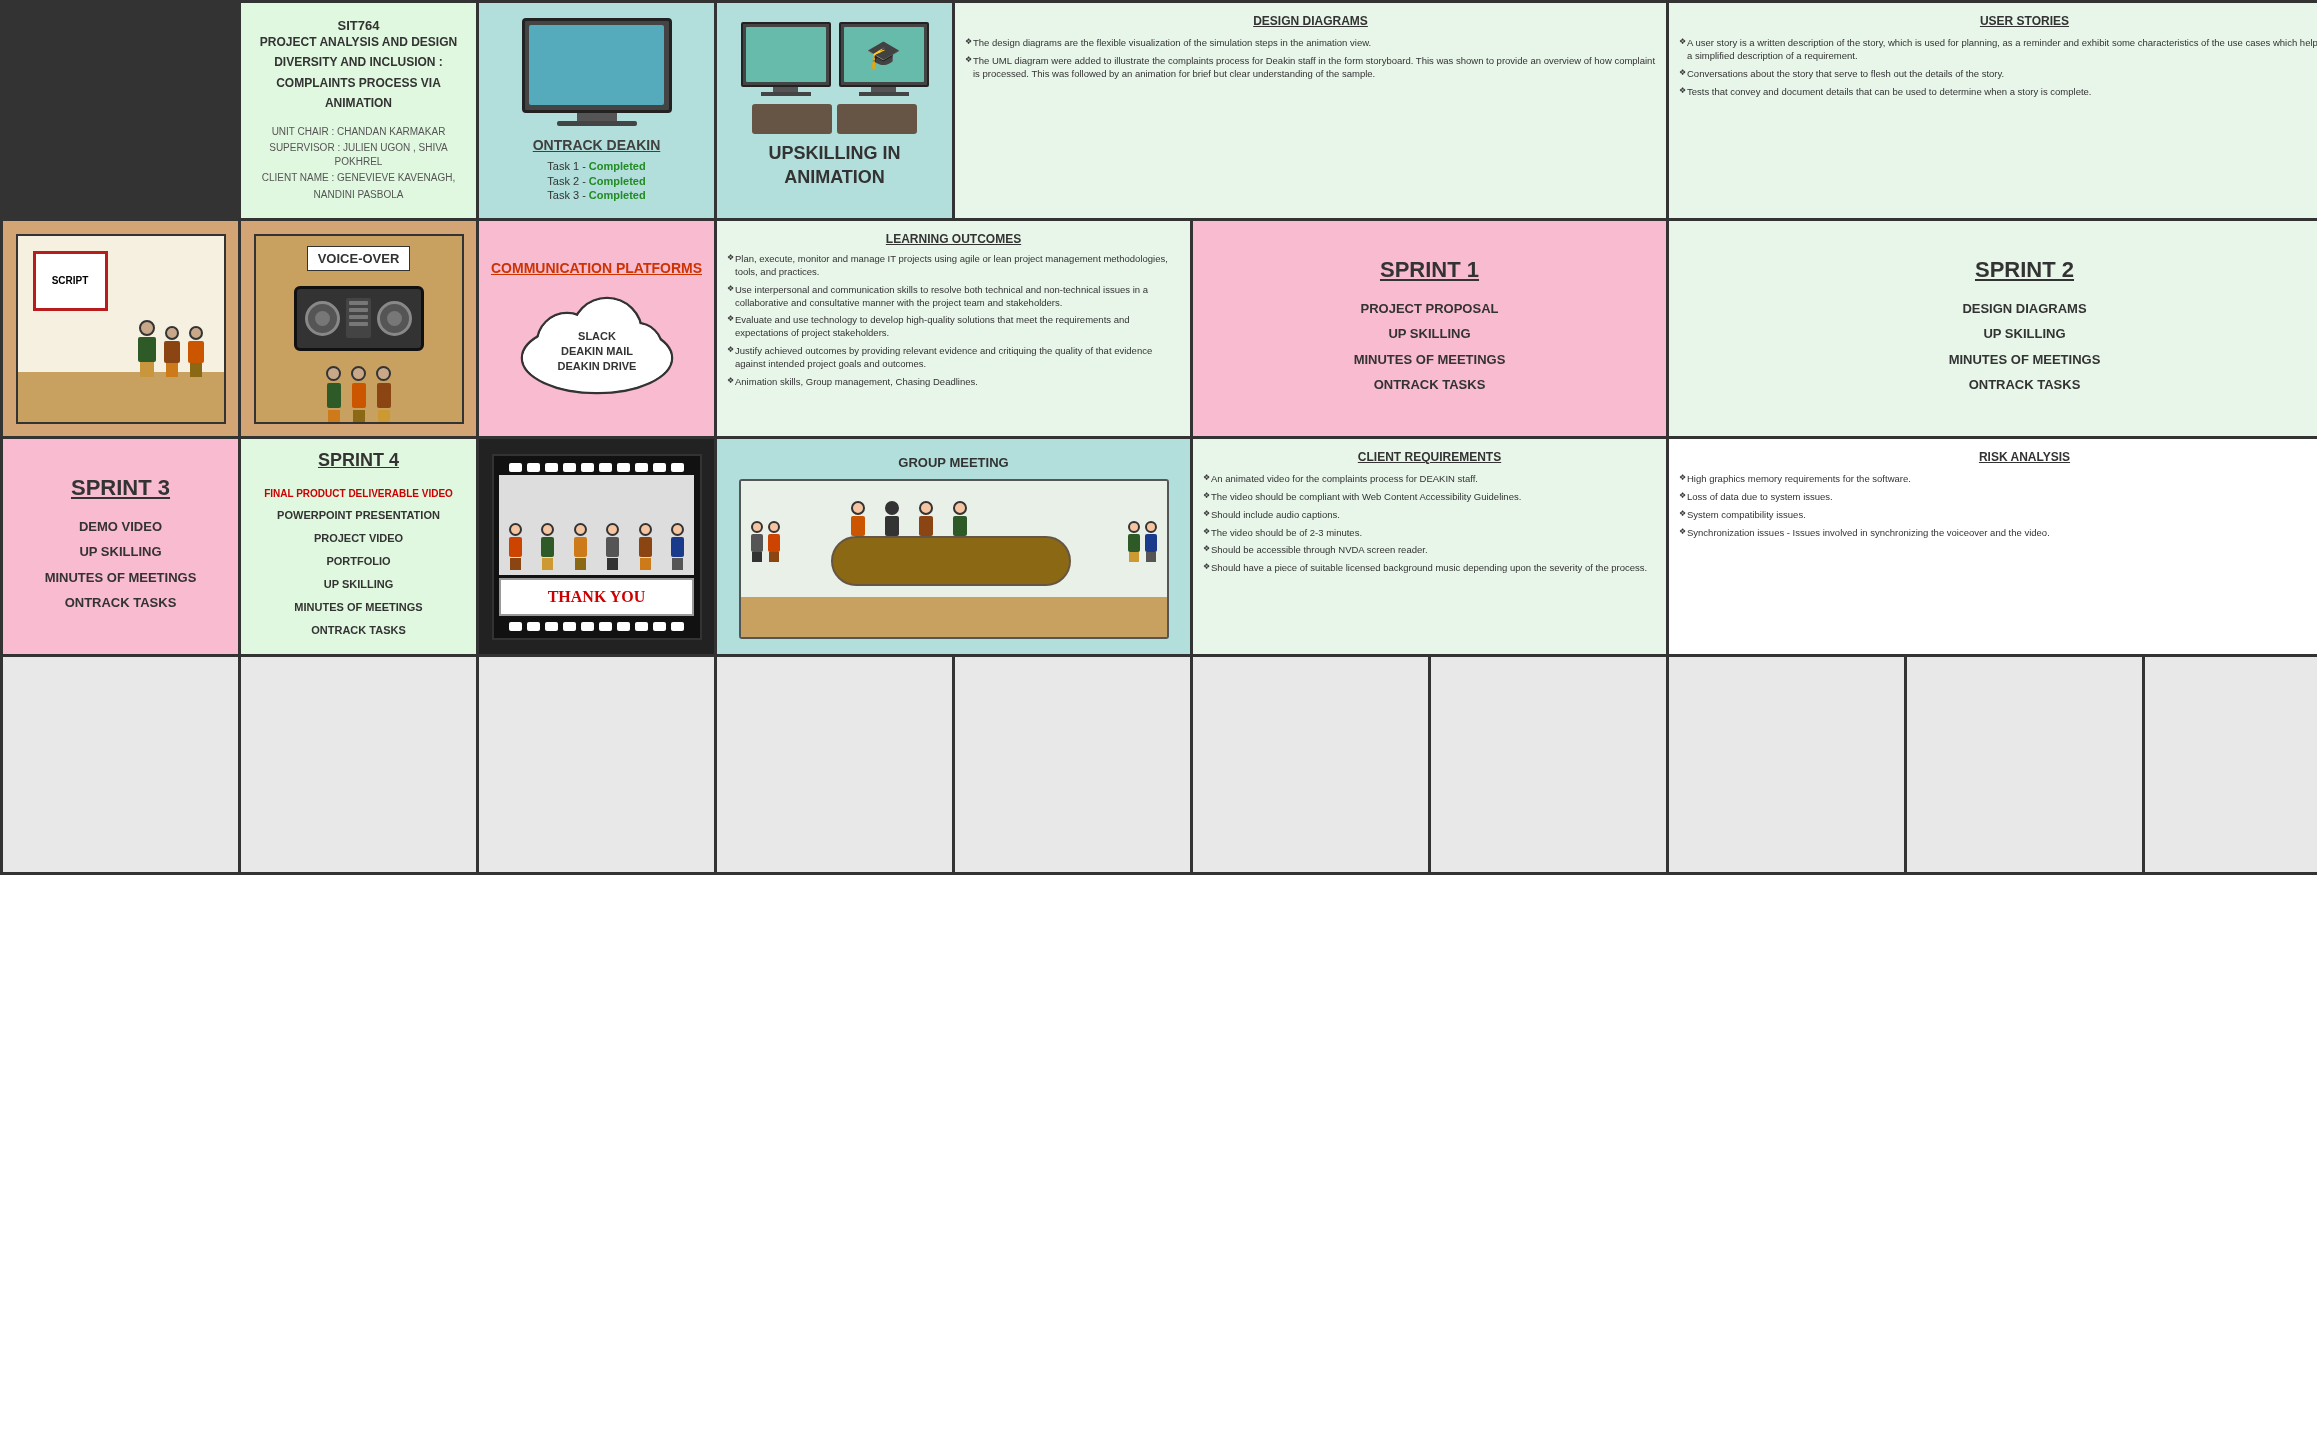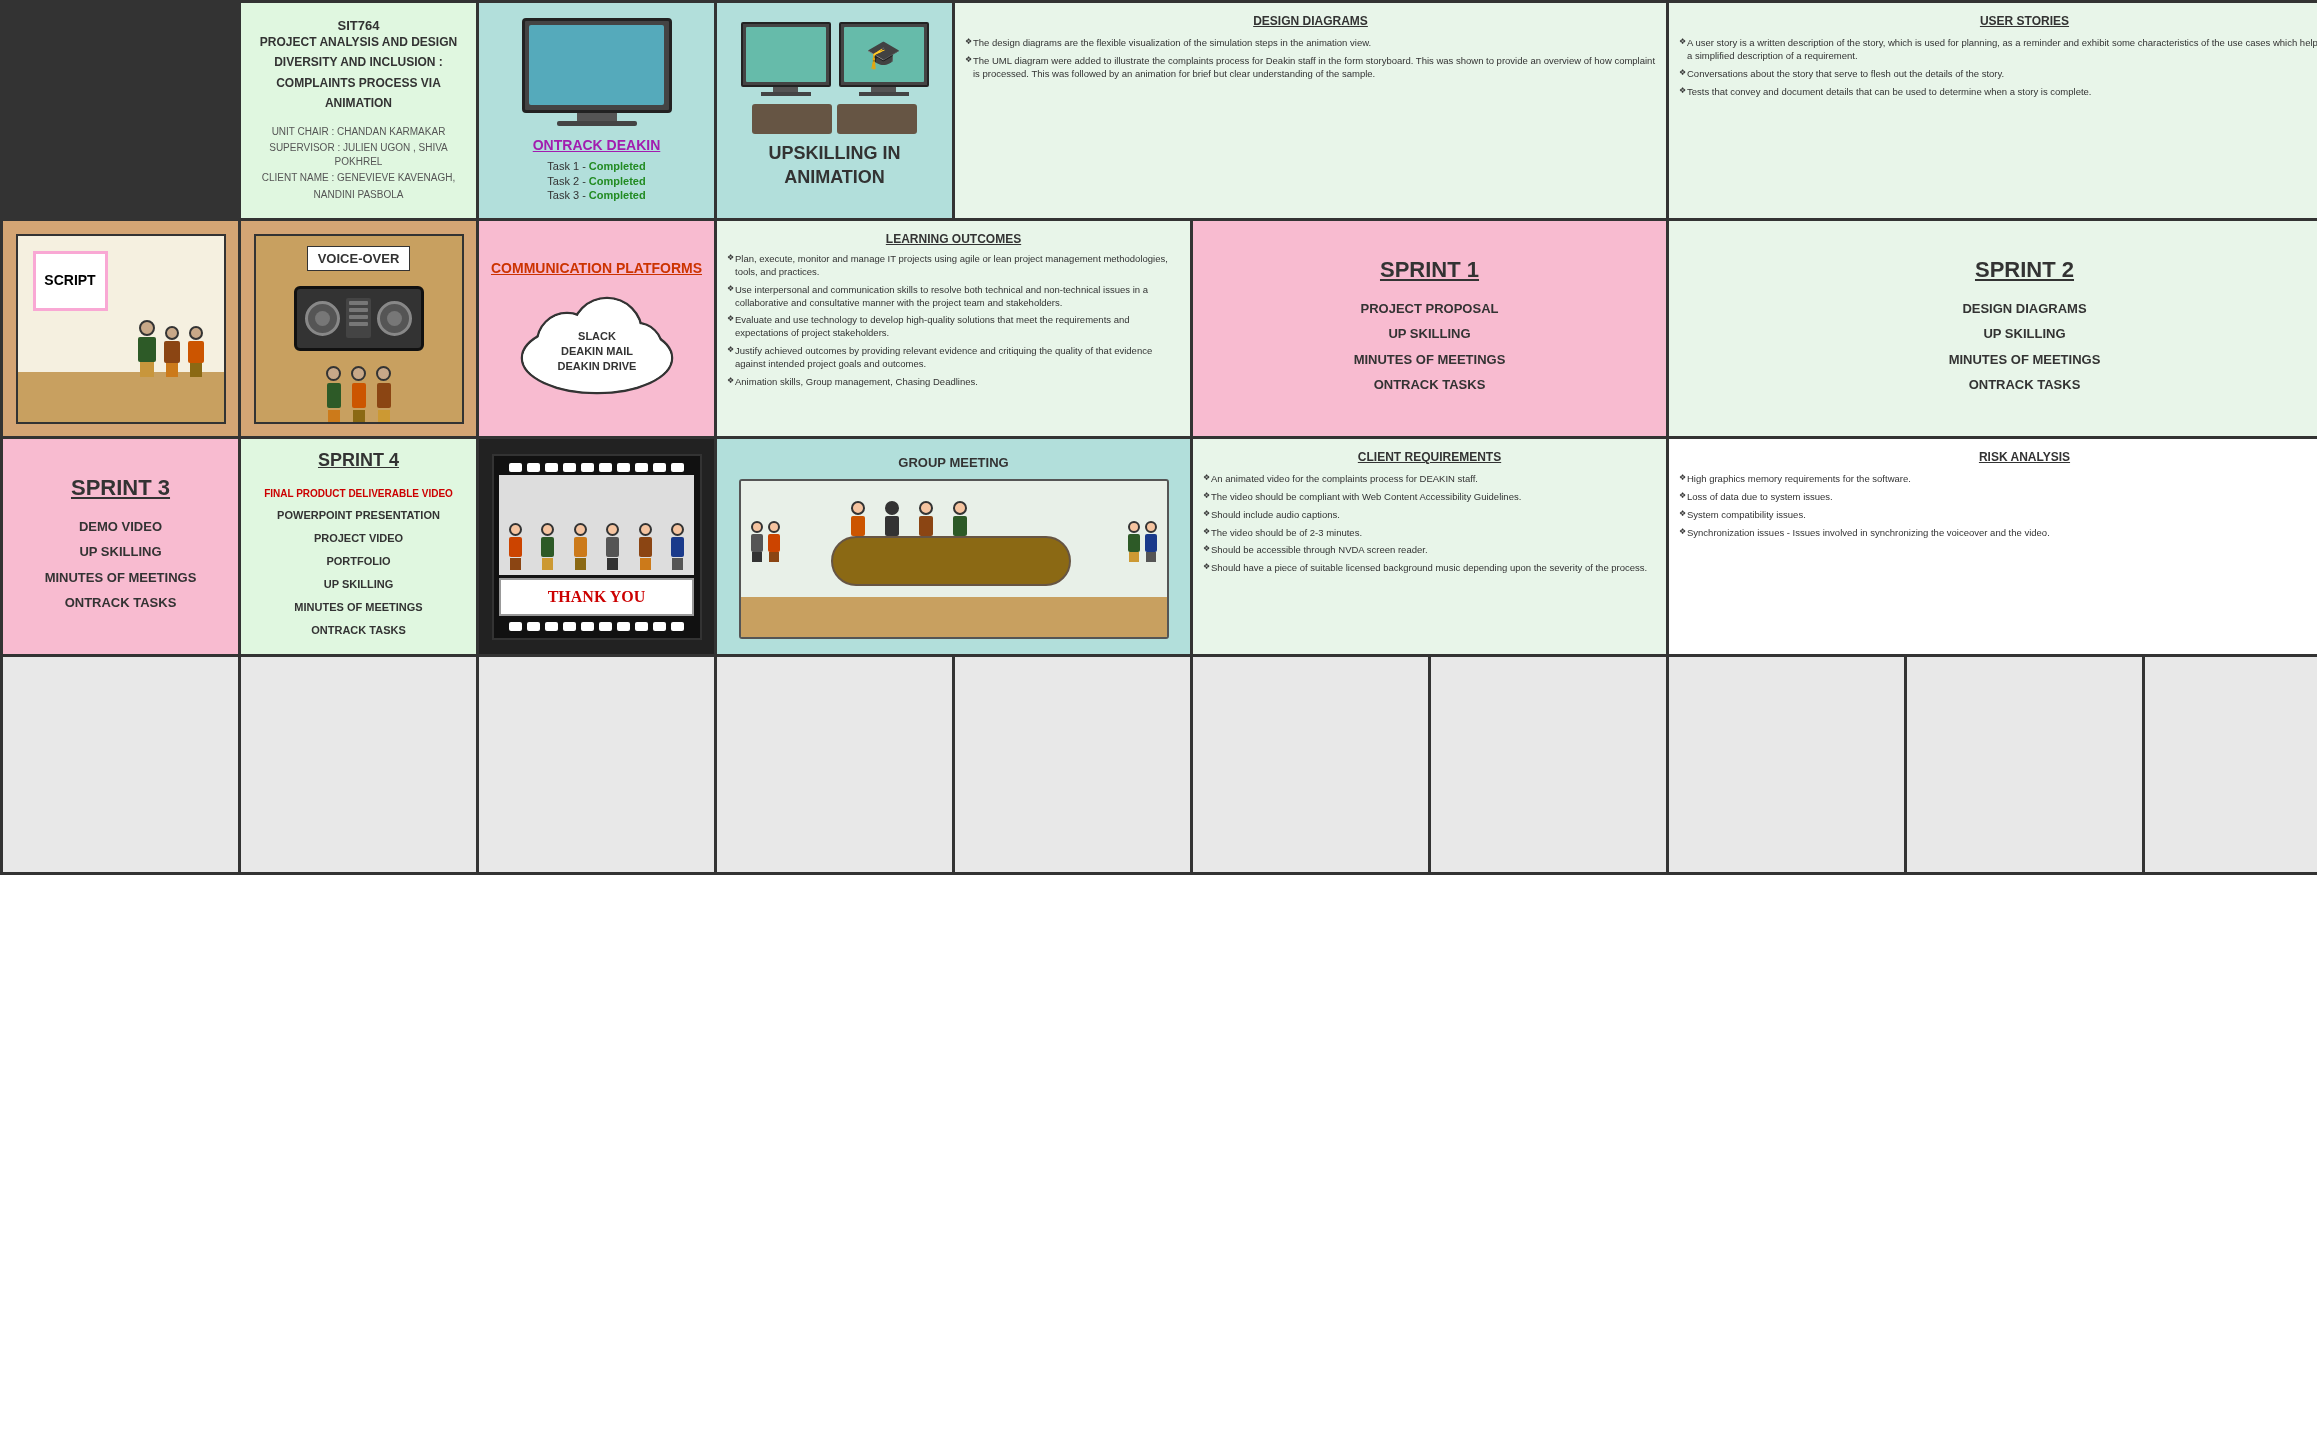--- a/index.html
+++ b/index.html
@@ -207,21 +207,21 @@
     }
     .sit764-body {
       font-size: 10px;
       color: #555;
       margin-bottom: 3px;
     }
 
     .ontrack-title {
       font-size: 14px;
       font-weight: bold;
-      color: #a21caf;
+      color: #404040;
       text-decoration: underline;
     }
 
     .upskilling-title {
       font-size: 18px;
       font-weight: bold;
       color: #333;
       text-align: center;
       line-height: 1.3;
       margin-bottom: 10px;
@@ -399,21 +399,21 @@
     <div class="bullet-point">Tests that convey and document details that can be used to determine when a story is complete.</div>
   </div>
 
   <div class="cell cell-script">
     <div style="width:210px;height:190px;background:white;border:2px solid #333;position:relative;overflow:hidden;">
 
       <div style="position:absolute;top:0;left:0;right:0;bottom:50px;background:#f5f0e0;"></div>
 
       <div style="position:absolute;bottom:0;left:0;right:0;height:50px;background:#c8a060;"></div>
 
-      <div style="position:absolute;top:15px;left:15px;width:75px;height:60px;background:white;border:3px solid #f9a8d4;display:flex;align-items:center;justify-content:center;font-size:14px;font-weight:bold;">SCRIPT</div>
+      <div style="position:absolute;top:15px;left:15px;width:75px;height:60px;background:white;border:3px solid #b91c1c;display:flex;align-items:center;justify-content:center;font-size:10px;font-weight:bold;">SCRIPT</div>
 
       <div style="position:absolute;bottom:45px;right:20px;display:flex;gap:8px;align-items:flex-end;">
 
         <div style="display:flex;flex-direction:column;align-items:center;">
           <div style="width:16px;height:16px;border-radius:50%;background:#c8a888;border:2px solid #333;"></div>
           <div style="width:18px;height:25px;background:#2d5a27;border-radius:2px;margin-top:1px;"></div>
           <div style="width:14px;height:15px;background:#c8963c;"></div>
         </div>
 
         <div style="display:flex;flex-direction:column;align-items:center;">

